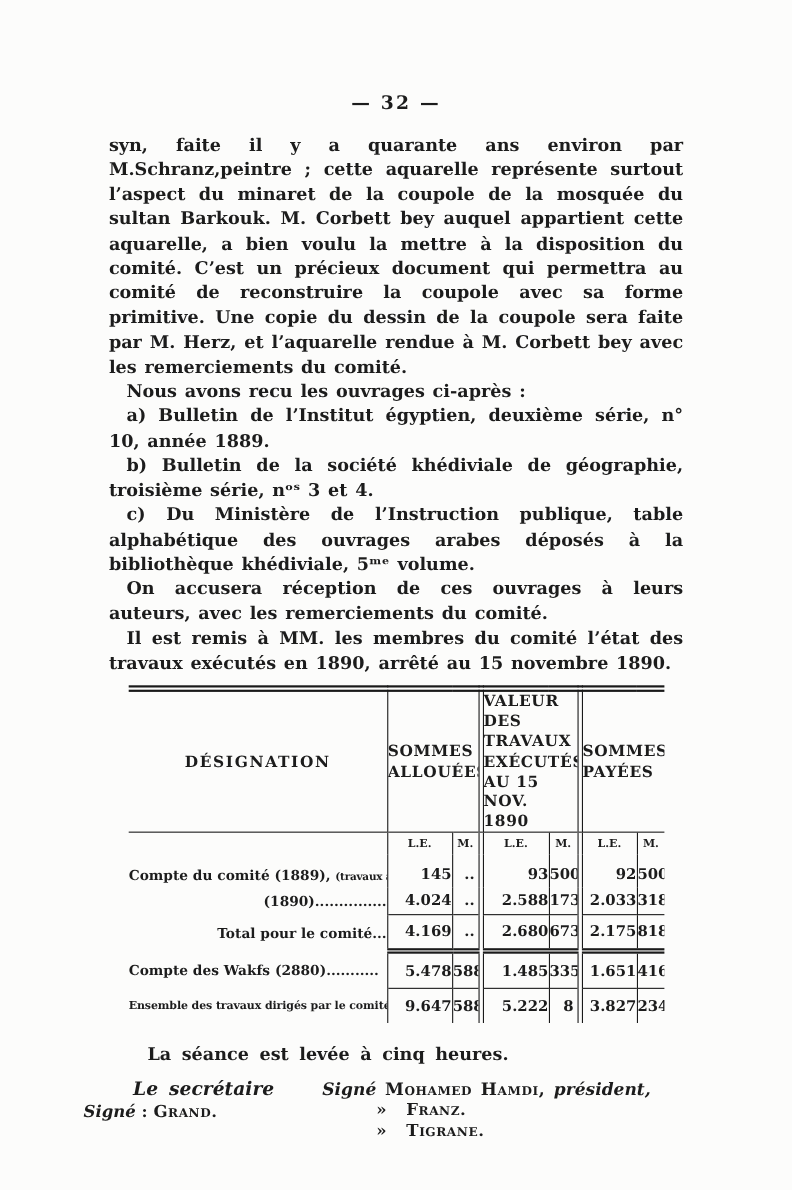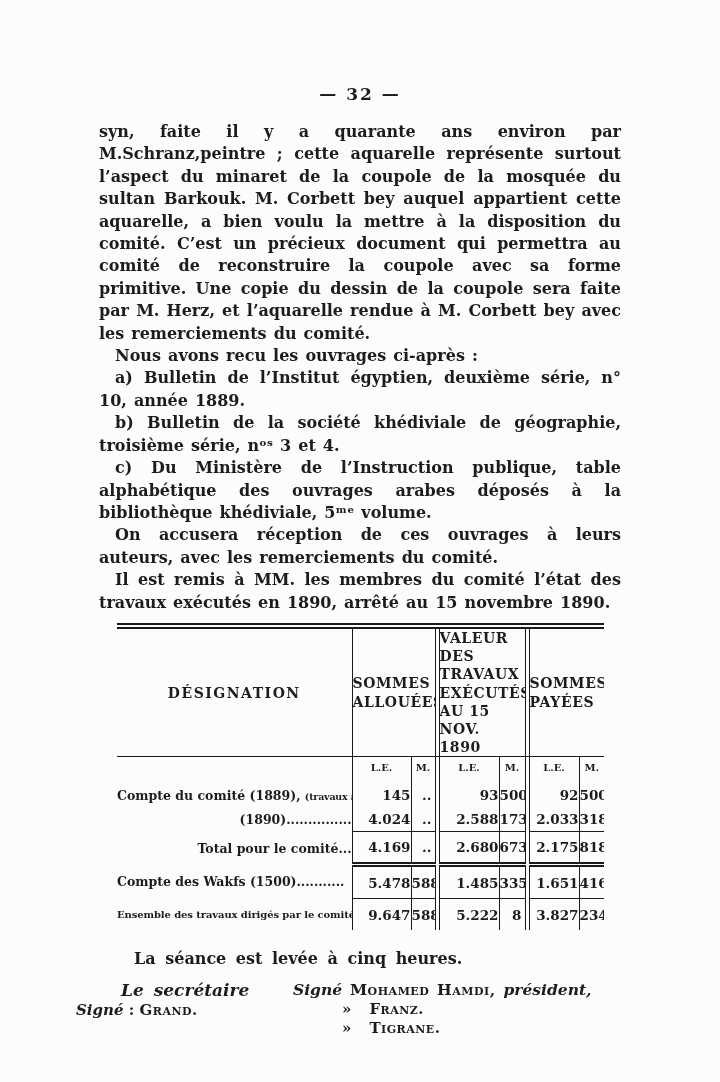--- a/index.html
+++ b/index.html
@@ -207,21 +207,21 @@
         <td class="num mcol ml">..</td>
         <td class="gapc"></td>
         <td class="num">2.680</td>
         <td class="num mcol ml">673</td>
         <td class="gapc"></td>
         <td class="num">2.175</td>
         <td class="num mcol ml">818</td>
       </tr>
 
       <tr class="r4 rule-double">
-        <td class="lab">Compte des Wakfs (1500)...........</td>
+        <td class="lab">Compte des Wakfs (2880)...........</td>
         <td class="num vl">5.478</td>
         <td class="num mcol ml">588</td>
         <td class="gapc"></td>
         <td class="num">1.485</td>
         <td class="num mcol ml">335</td>
         <td class="gapc"></td>
         <td class="num">1.651</td>
         <td class="num mcol ml">416</td>
       </tr>
 

